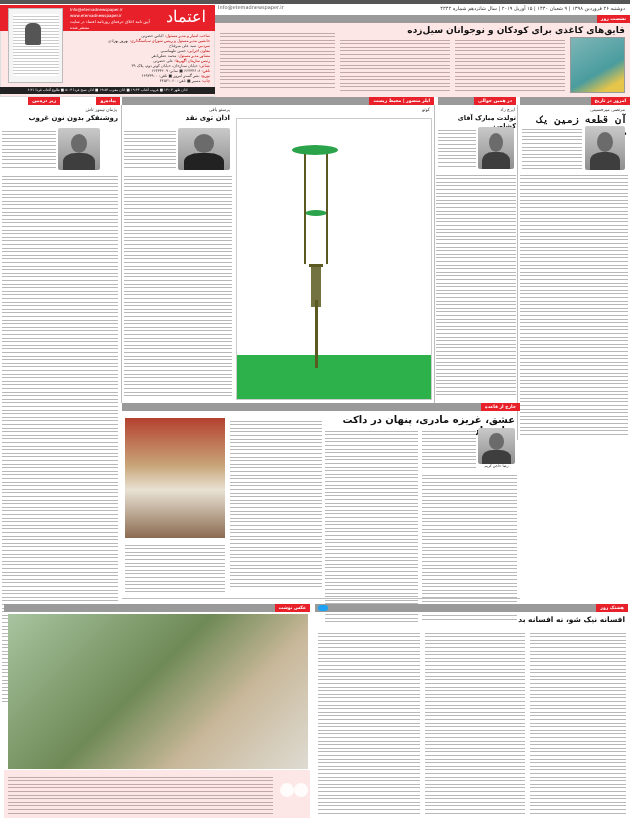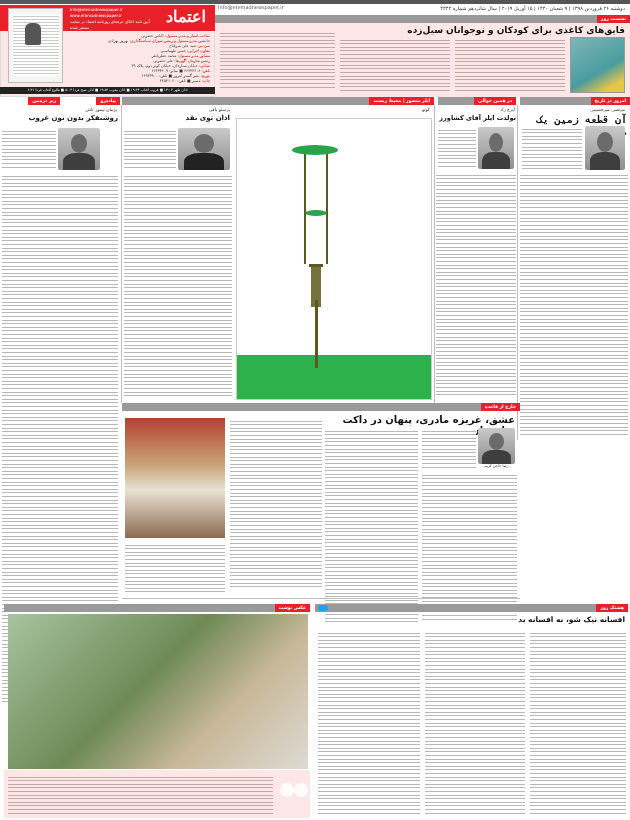--- a/index.html
+++ b/index.html
@@ -9,21 +9,21 @@
   .topbar { left: 0; top: 0; width: 630px; height: 4px; background: #555; }
   .dateline { left: 205px; top: 5px; width: 420px; height: 10px; font-size: 5px; color: #333; text-align: right; }
   .email-line { left: 218px; top: 4px; width: 180px; height: 10px; font-size: 5px; color: #555; direction: ltr; text-align: left; }
 
   
   .mast { left: 0; top: 5px; width: 215px; height: 92px; background: #fde6e6; border: 1px solid #ddd; }
   .mast-red { left: 0; top: 5px; width: 215px; height: 26px; background: #e8202a; }
   .mast-thumb { left: 8px; top: 8px; width: 55px; height: 75px; background: #f4f4f4; border: 1px solid #bbb; }
   .mast-thumb .inner { position:absolute; left:4px; top:5px; width:46px; height:62px; background: repeating-linear-gradient(#fff 0 2px, #ccc 2px 3px); }
   .mast-thumb .fig { position:absolute; left:16px; top:14px; width:16px; height:22px; background:#555; border-radius:6px 6px 2px 2px; }
-  .logo { left: 160px; top: 7px; width: 52px; height: 20px; color: #fff; font-family: "DejaVu Serif", serif; font-size: 16px; font-weight: bold; text-align: center; }
+  .logo { left: 160px; top: 7px; width: 52px; height: 20px; color: #fff; font-family: "DejaVu Serif", serif; font-size: 16px; font-weight: normal; text-align: center; }
   .mast-links { left: 70px; top: 7px; width: 88px; height: 22px; font-size: 4px; color: #fff; direction: ltr; text-align: left; line-height: 6px; }
   .mast-staff { left: 70px; top: 33px; width: 140px; height: 52px; font-size: 3.8px; color: #333; line-height: 5px; text-align: right; }
   .mast-staff span.k { color: #b00; }
   .prayer-bar { left: 0; top: 87px; width: 215px; height: 7px; background: #222; color: #eee; font-size: 3.5px; line-height: 7px; text-align: center; }
 
   
   .sec-head { height: 8px; background: #9a9a9a; }
   .sec-tag { position: absolute; right: 0; top: 0; height: 8px; background: #e8202a; color: #fff; font-size: 4.5px; line-height: 8px; padding: 0 4px; font-weight: bold; }
   .byline { font-size: 4.5px; color: #333; }
   .headline { font-weight: bold; color: #111; }
@@ -107,21 +107,21 @@
 <div class="abs byline" style="left:525px;top:107px;width:100px;text-align:right;">مرتضی میرحسینی</div>
 <div class="abs headline" style="left:522px;top:114px;width:105px;font-size:10px;text-align:right;font-family:Liberation Mono, monospace;">آن قطعه زمین یک متری</div>
 <div class="abs portrait" style="left:585px;top:126px;width:40px;height:44px;">
     <div class="head"></div>
     <div class="body"></div>
   </div>
 <div class="abs txt" style="left:522px;top:126px;width:60px;height:44px;"></div>
 <div class="abs txt" style="left:520px;top:172px;width:108px;height:265px;"></div>
 
 <div class="abs byline" style="left:440px;top:107px;width:75px;text-align:right;">ایرج راد</div>
-<div class="abs headline" style="left:436px;top:114px;width:80px;font-size:6.5px;text-align:right;">تولدت ایلر آقای کشاورز</div>
+<div class="abs headline" style="left:436px;top:114px;width:80px;font-size:6.5px;text-align:right;">تولدت مبارک آقای کشاورز</div>
 <div class="abs portrait" style="left:478px;top:127px;width:36px;height:42px;">
     <div class="head"></div>
     <div class="body"></div>
   </div>
 <div class="abs txt" style="left:438px;top:127px;width:38px;height:42px;"></div>
 <div class="abs txt" style="left:436px;top:172px;width:80px;height:225px;"></div>
 <div class="abs vline" style="left:517px;top:105px;height:335px;"></div>
 <div class="abs vline" style="left:434px;top:105px;height:298px;"></div>
 
 <div class="abs byline" style="left:360px;top:107px;width:70px;text-align:right;">کوثو</div>

